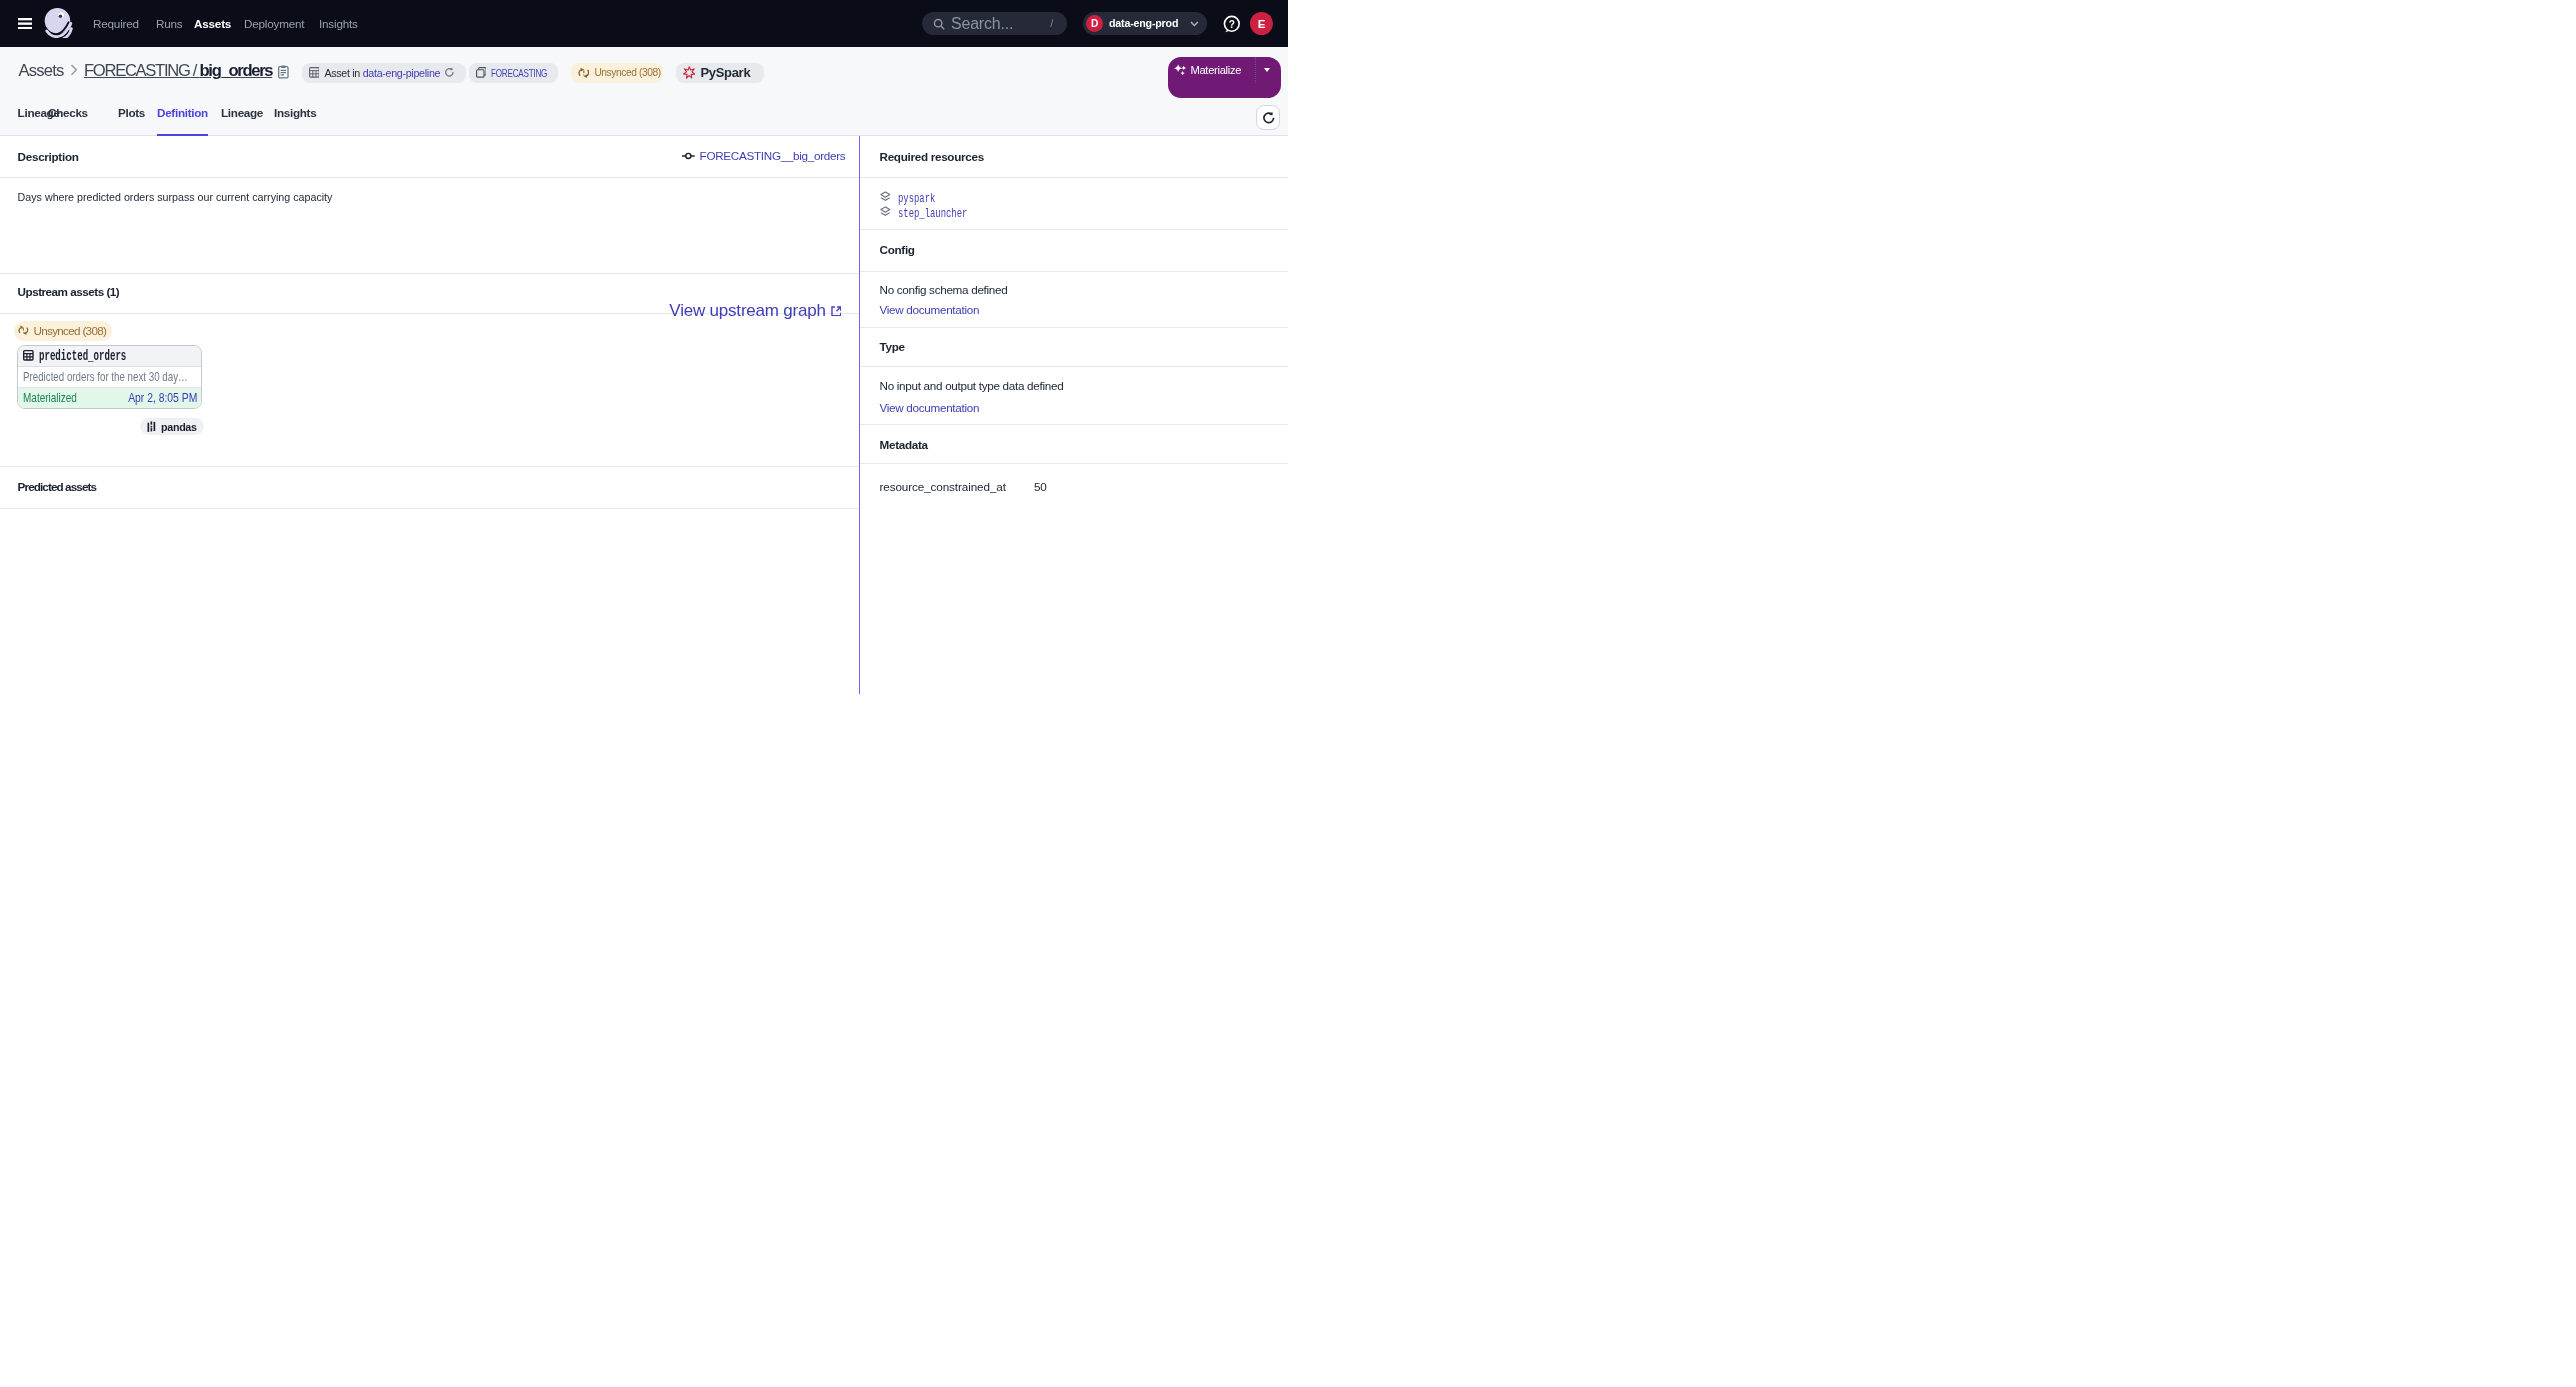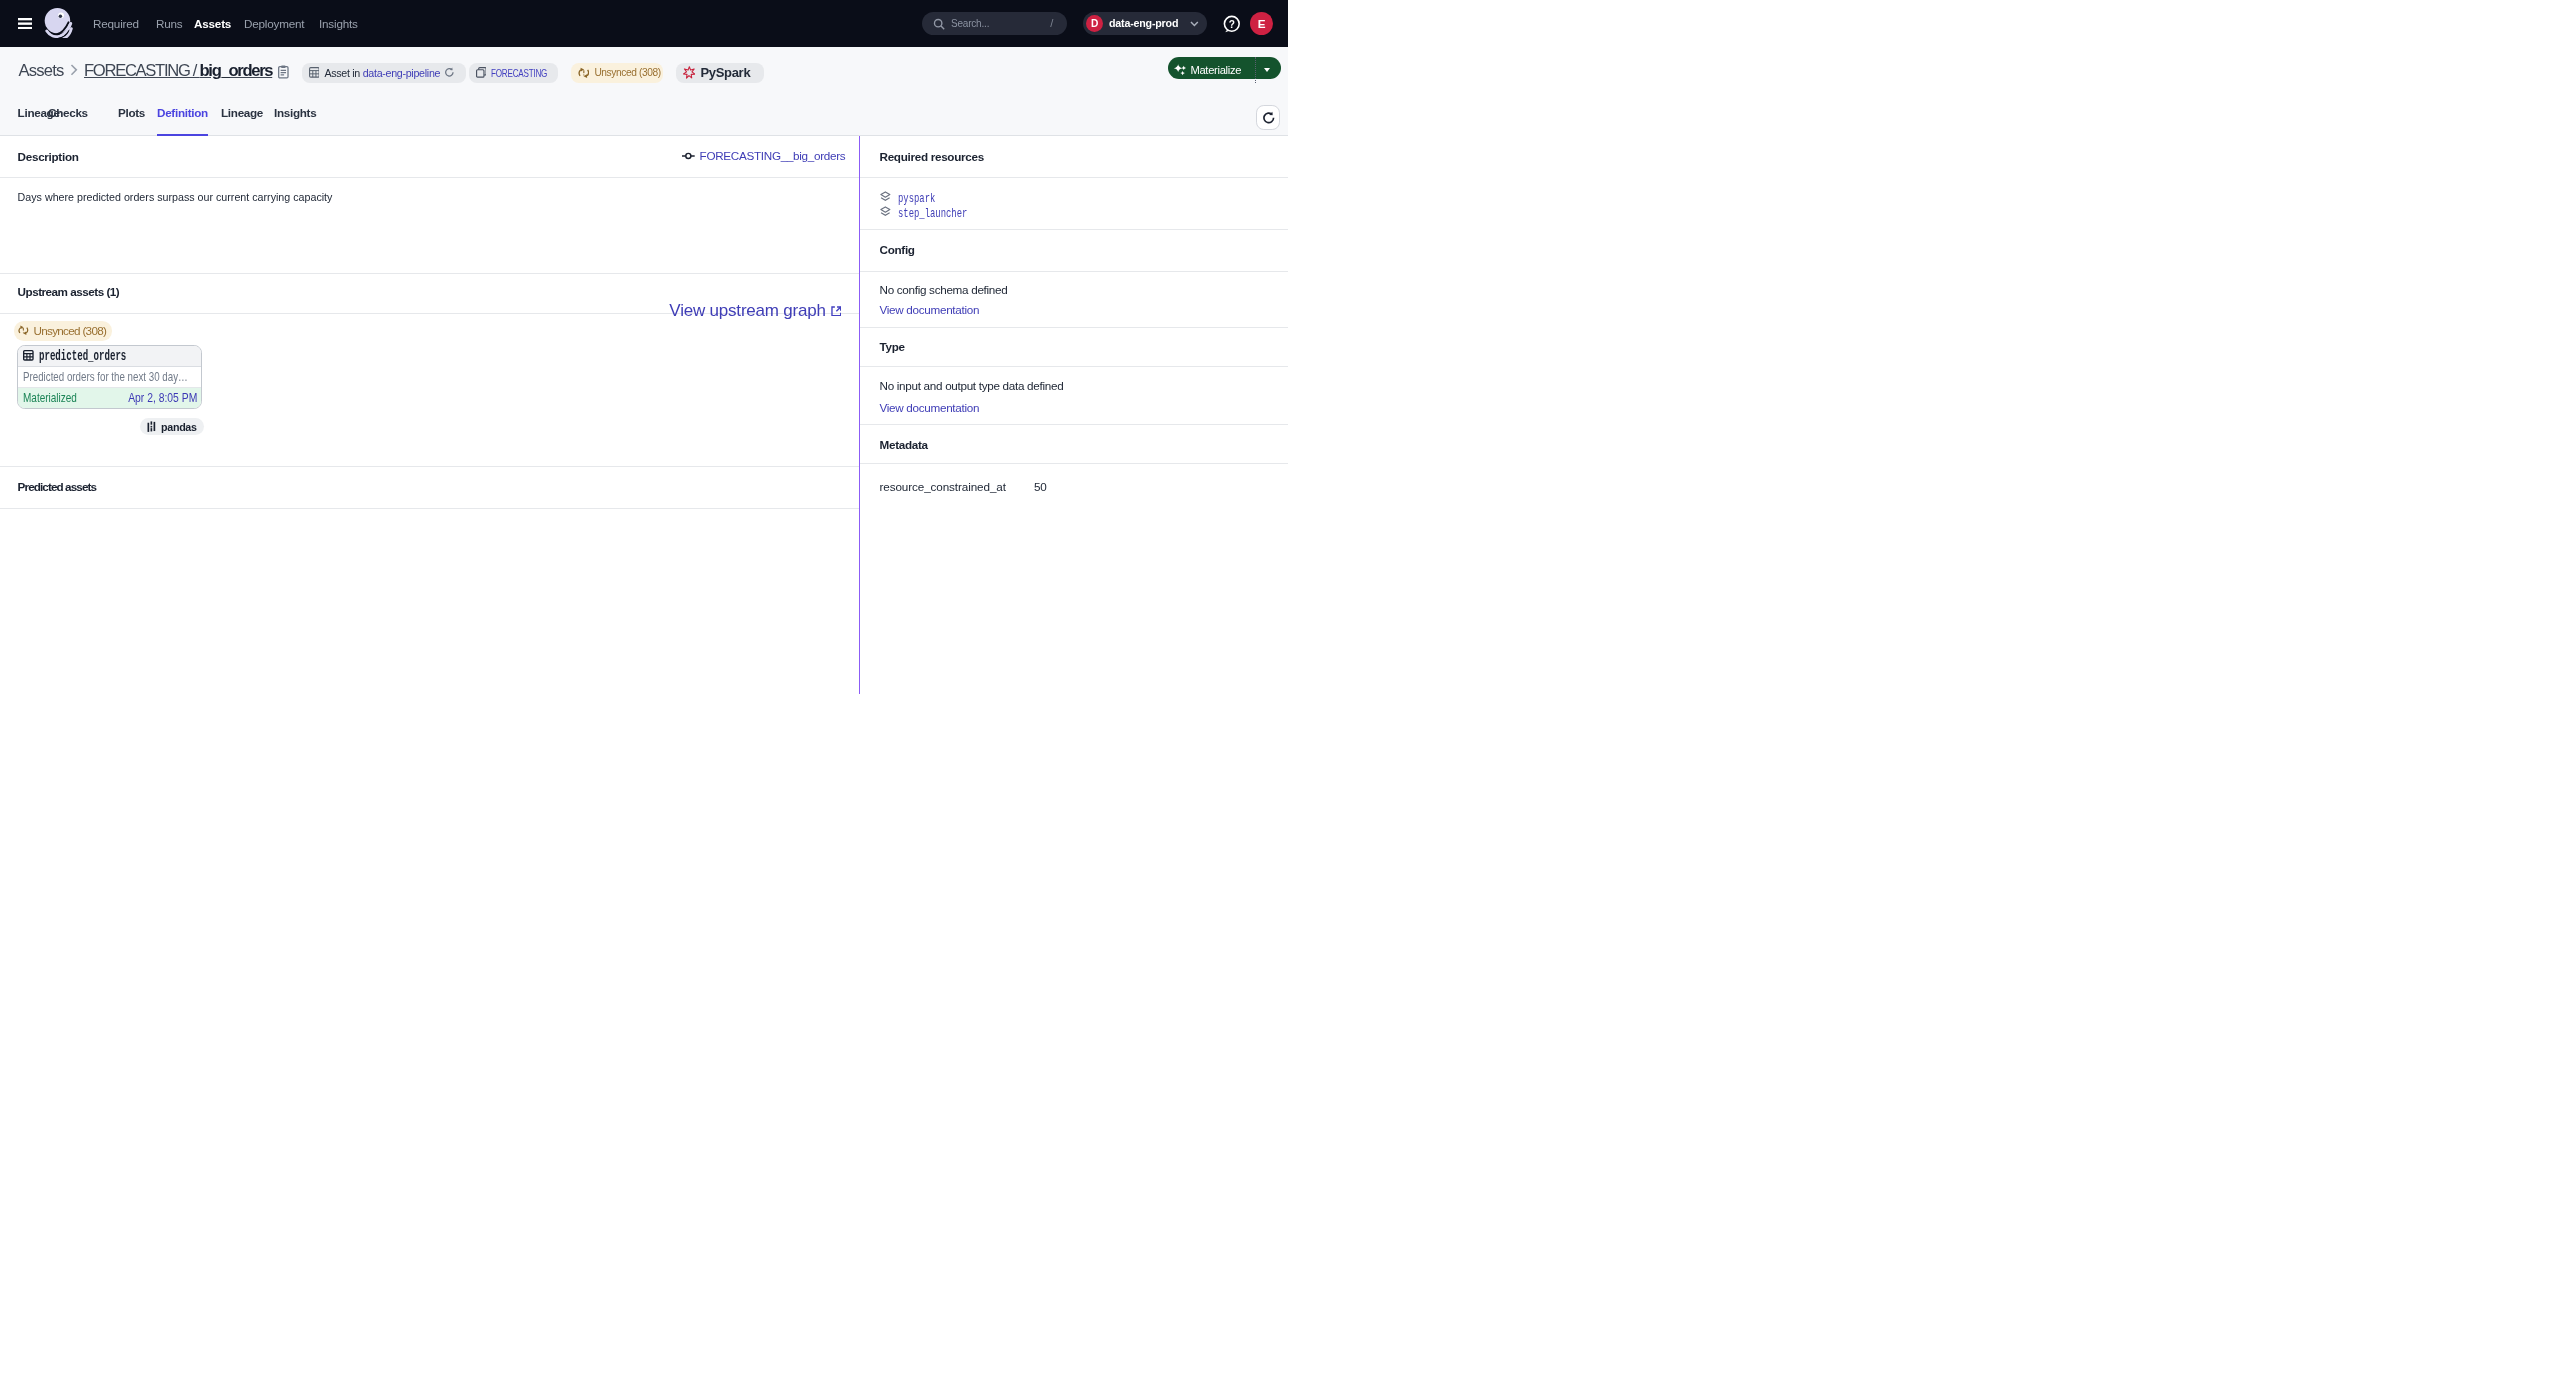--- a/index.html
+++ b/index.html
@@ -5,35 +5,35 @@
 * { margin:0; padding:0; box-sizing:border-box; }
 html,body { width:1288px; height:694px; overflow:hidden; }
 body { font-family:"Liberation Sans", sans-serif; background:#ffffff; position:relative; }
 .abs { position:absolute; }
 
 
 #nav { position:absolute; left:0; top:0; width:1288px; height:47px; background:#0a0d18; }
 .navlink { position:absolute; top:0; height:47px; line-height:47px; font-size:11.7px; letter-spacing:-0.2px; color:#9aa1ad; }
 .navlink.active { color:#ffffff; font-weight:700; }
 #searchpill { position:absolute; left:922px; top:11.7px; width:145px; height:23.4px; border-radius:11.7px; background:#262a38; }
-#searchpill .ph { position:absolute; left:29px; top:0; line-height:23.4px; font-size:10px; color:#8b92a1; letter-spacing:-0.2px;}
+#searchpill .ph { position:absolute; left:29px; top:0; line-height:23.4px; font-size:16px; color:#8b92a1; letter-spacing:-0.2px;}
 #searchpill .slash { position:absolute; right:13.7px; top:0; line-height:22.4px; font-size:11.2px; color:#7e8593; }
 #deppill { position:absolute; left:1083px; top:11.7px; width:124px; height:23.4px; border-radius:11.7px; background:#262a38; }
 .redcirc { border-radius:50%; background:#ce2142; color:#fff; text-align:center; }
 #deppill .redcirc { position:absolute; left:2.9px; top:2.9px; width:17.6px; height:17.6px; line-height:17.6px; font-size:10.2px; font-weight:700; }
 #deppill .nm { position:absolute; left:26px; top:0; line-height:23.4px; color:#fff; font-size:10.7px; font-weight:700; letter-spacing:-0.2px; }
 #avatarE { position:absolute; left:1250px; top:11.7px; width:23.4px; height:23.4px; line-height:23.4px; font-size:11.7px; font-weight:700; }
 
 
 #header { position:absolute; left:0; top:47px; width:1288px; height:89px; background:#f7f8fa; border-bottom:1px solid #dfe2e6; }
 .crumb { position:absolute; top:60px; height:21.5px; line-height:21.5px; font-size:16.6px; letter-spacing:-0.8px; color:#3f4754; }
 .tag { position:absolute; top:63px; height:19.5px; border-radius:7.8px; background:#e7e9ec; font-size:10.7px; letter-spacing:-0.3px; color:#232b39; display:flex; align-items:center; white-space:nowrap; }
 .tag .ico { margin-right:4.9px; display:flex; }
 a, .link { color:#3f3db6; text-decoration:none; }
-#mtz { position:absolute; left:1168px; top:57px; width:113px; height:22px; border-radius:13px; background:#14532d; }
+#mtz { position:absolute; left:1168px; top:57px; width:113px; height:41px; border-radius:13px; background:#701a75; }
 #mtz .lbl { position:absolute; left:22.4px; top:0; line-height:26px; font-size:11.2px; letter-spacing:-0.3px; color:#fff; }
 #mtz .div { position:absolute; left:87px; top:0px; height:26px; border-left:1px dotted #5a6070; }
 #mtz .caret { position:absolute; left:96px; top:11.2px; width:0; height:0; border-left:3.9px solid transparent; border-right:3.9px solid transparent; border-top:4.4px solid #fff; }
 
 
 .tab { position:absolute; top:102px; height:21.5px; line-height:21.5px; font-size:11.7px; font-weight:700; letter-spacing:-0.3px; color:#2a3240; }
 .tab.active { color:#4b44e0; }
 #tabline { position:absolute; left:157px; top:134px; width:51px; height:2px; background:#4b44e0; }
 
 

